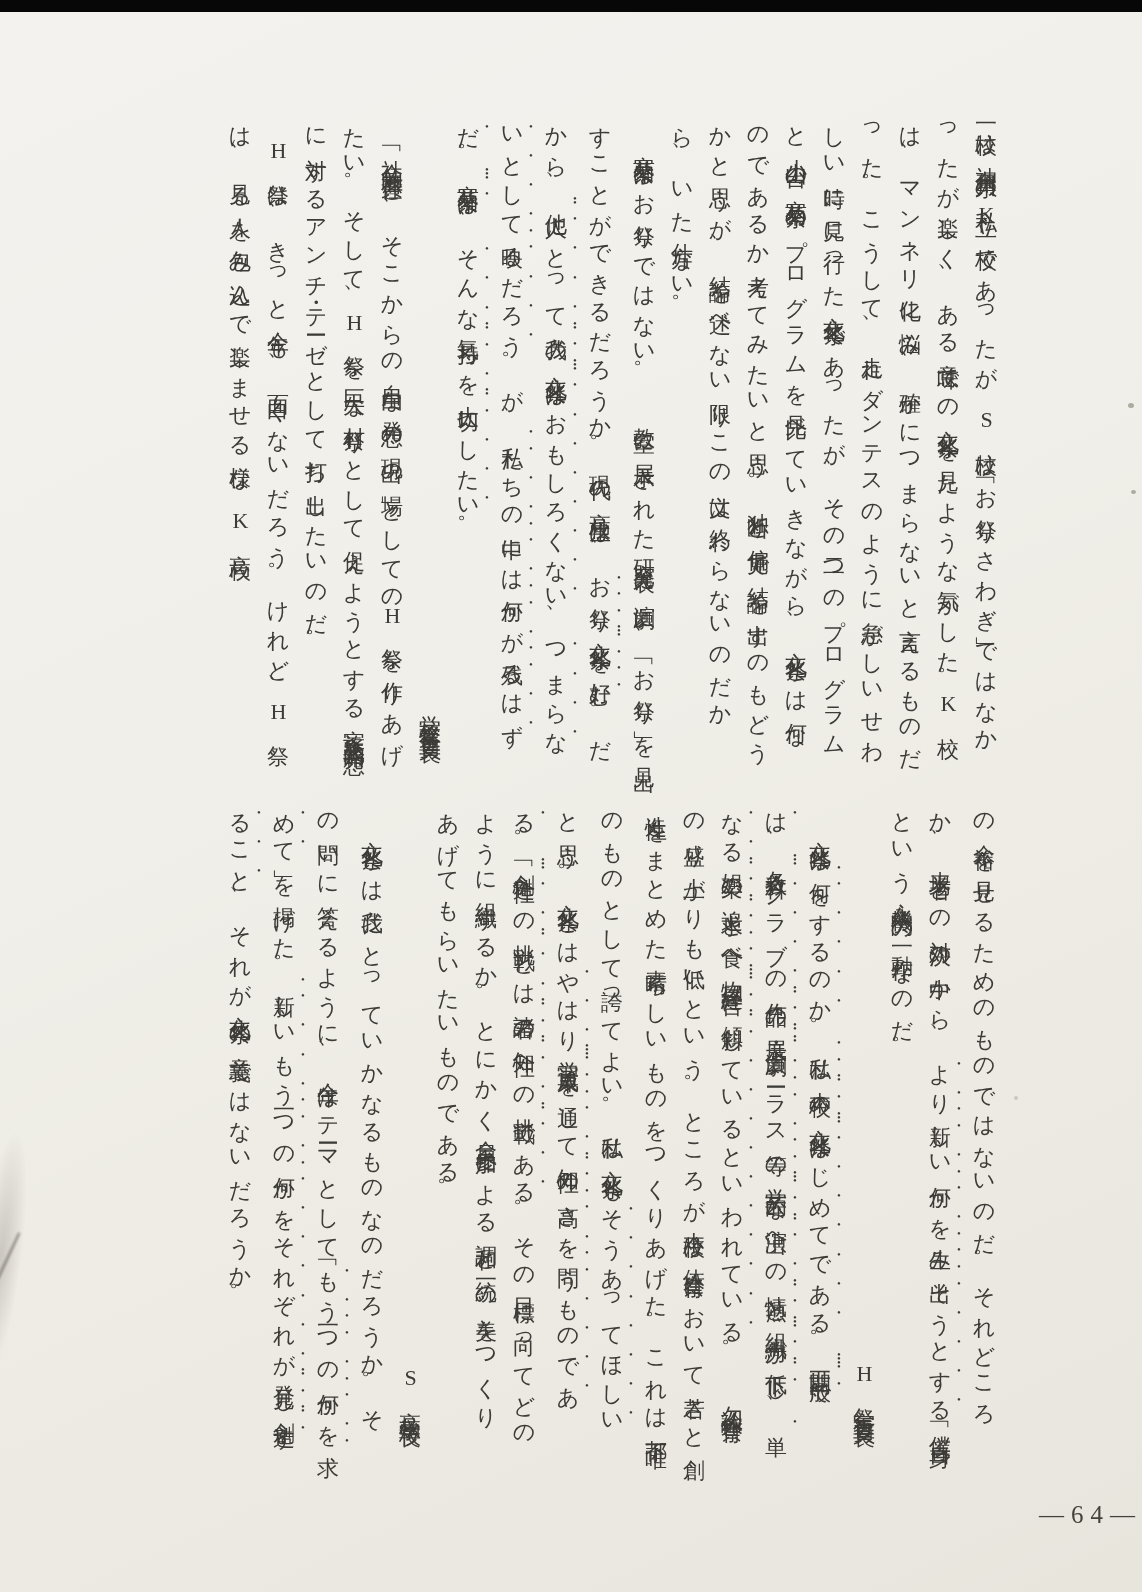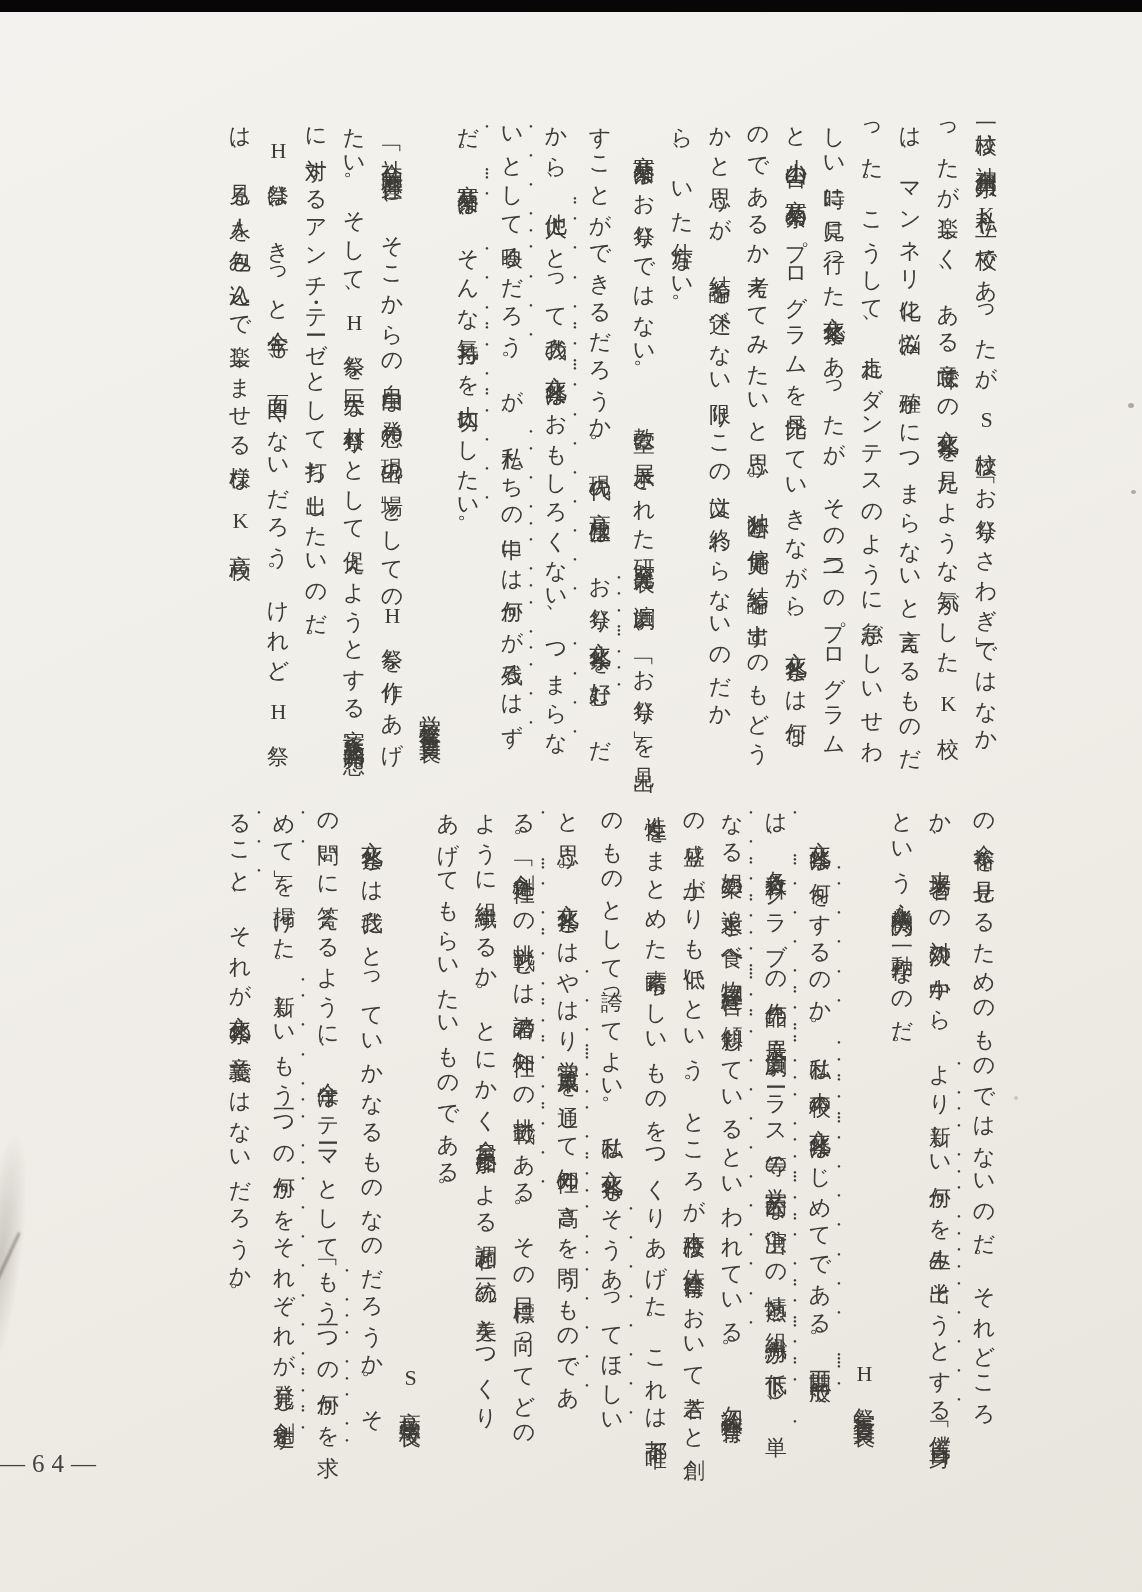--- a/index.html
+++ b/index.html
@@ -45,24 +45,24 @@
     padding-inline-end: 34px;
   }
   .em {
     -webkit-text-emphasis: filled dot #3d3b37;
     -webkit-text-emphasis-position: over right;
     text-emphasis: filled dot #3d3b37;
     text-emphasis-position: over right;
   }
   .pageno {
     position: absolute;
-    top: 1450px;
+    top: 1501px;
     left: 0;
     width: 100%;
-    text-align: left;
+    text-align: right;
     font-size: 25px;
     letter-spacing: 7px;
     color: #45423d;
   }
   
   .edge-shadow {
     position: absolute;
     left: -20px;
     top: 1130px;
     width: 42px;

